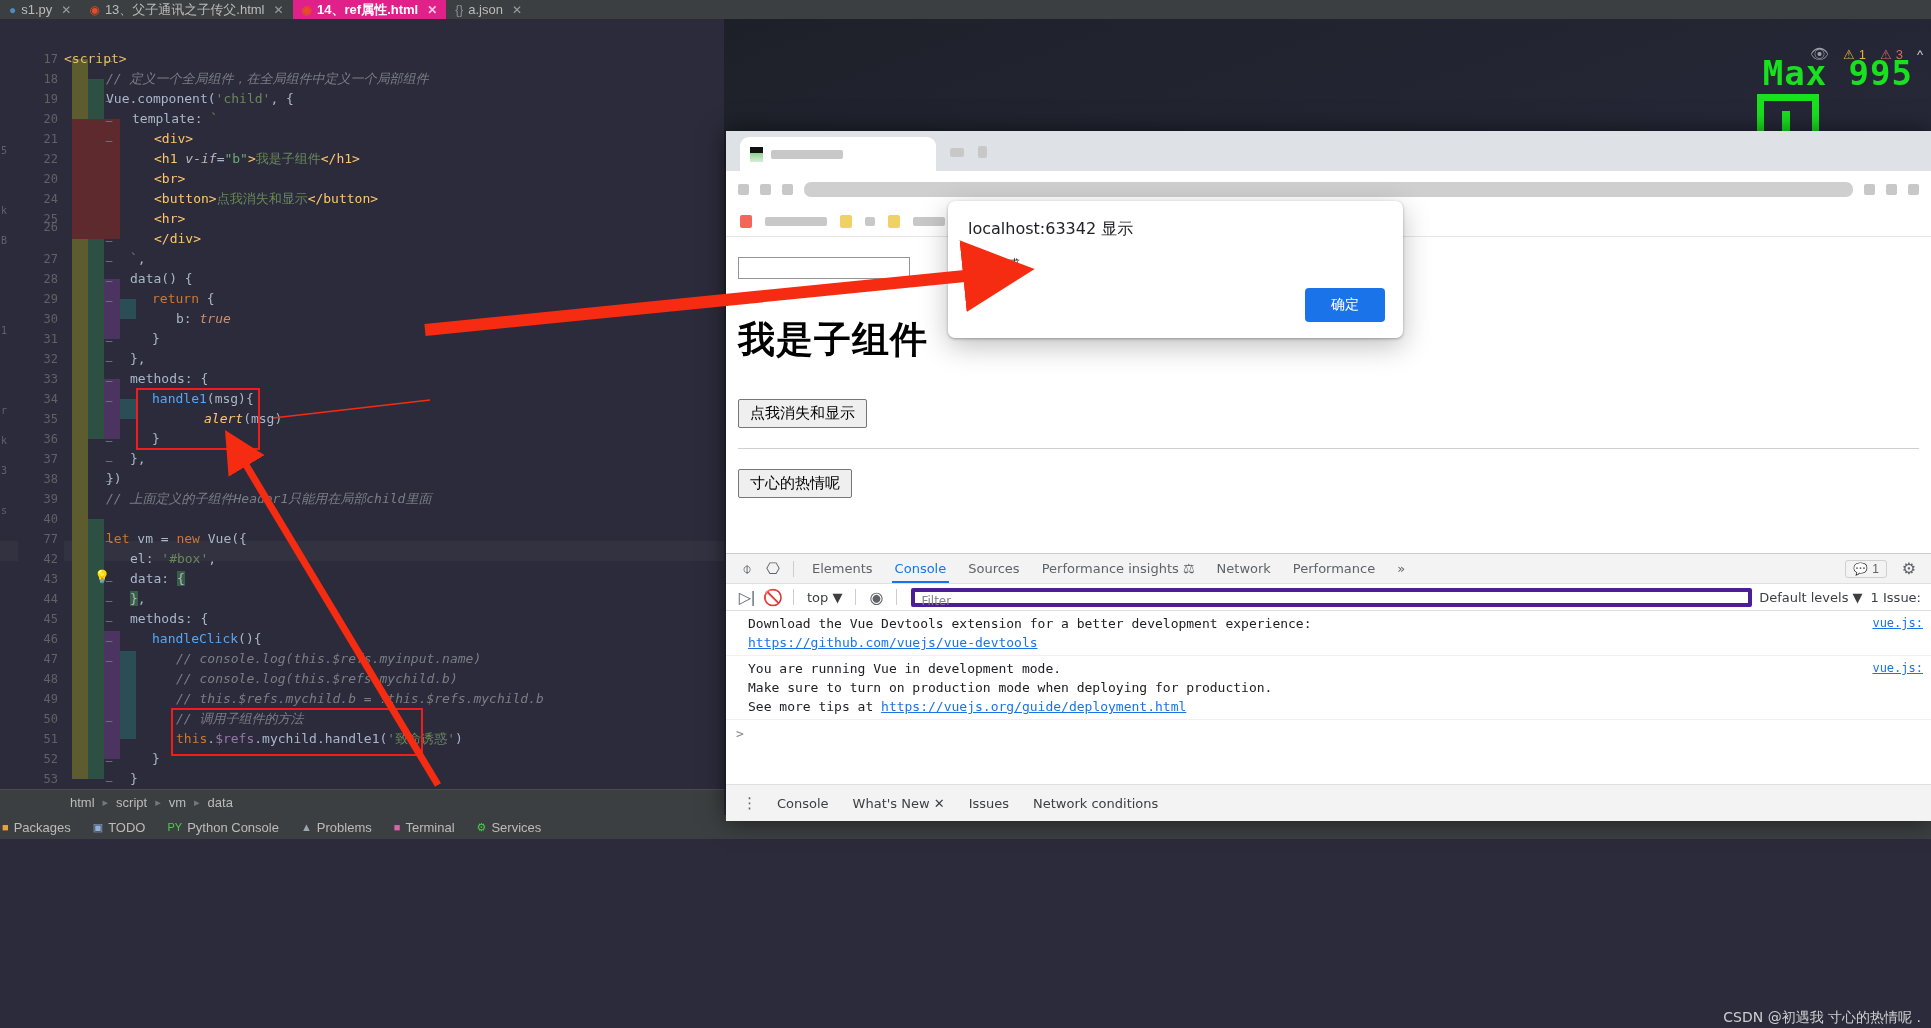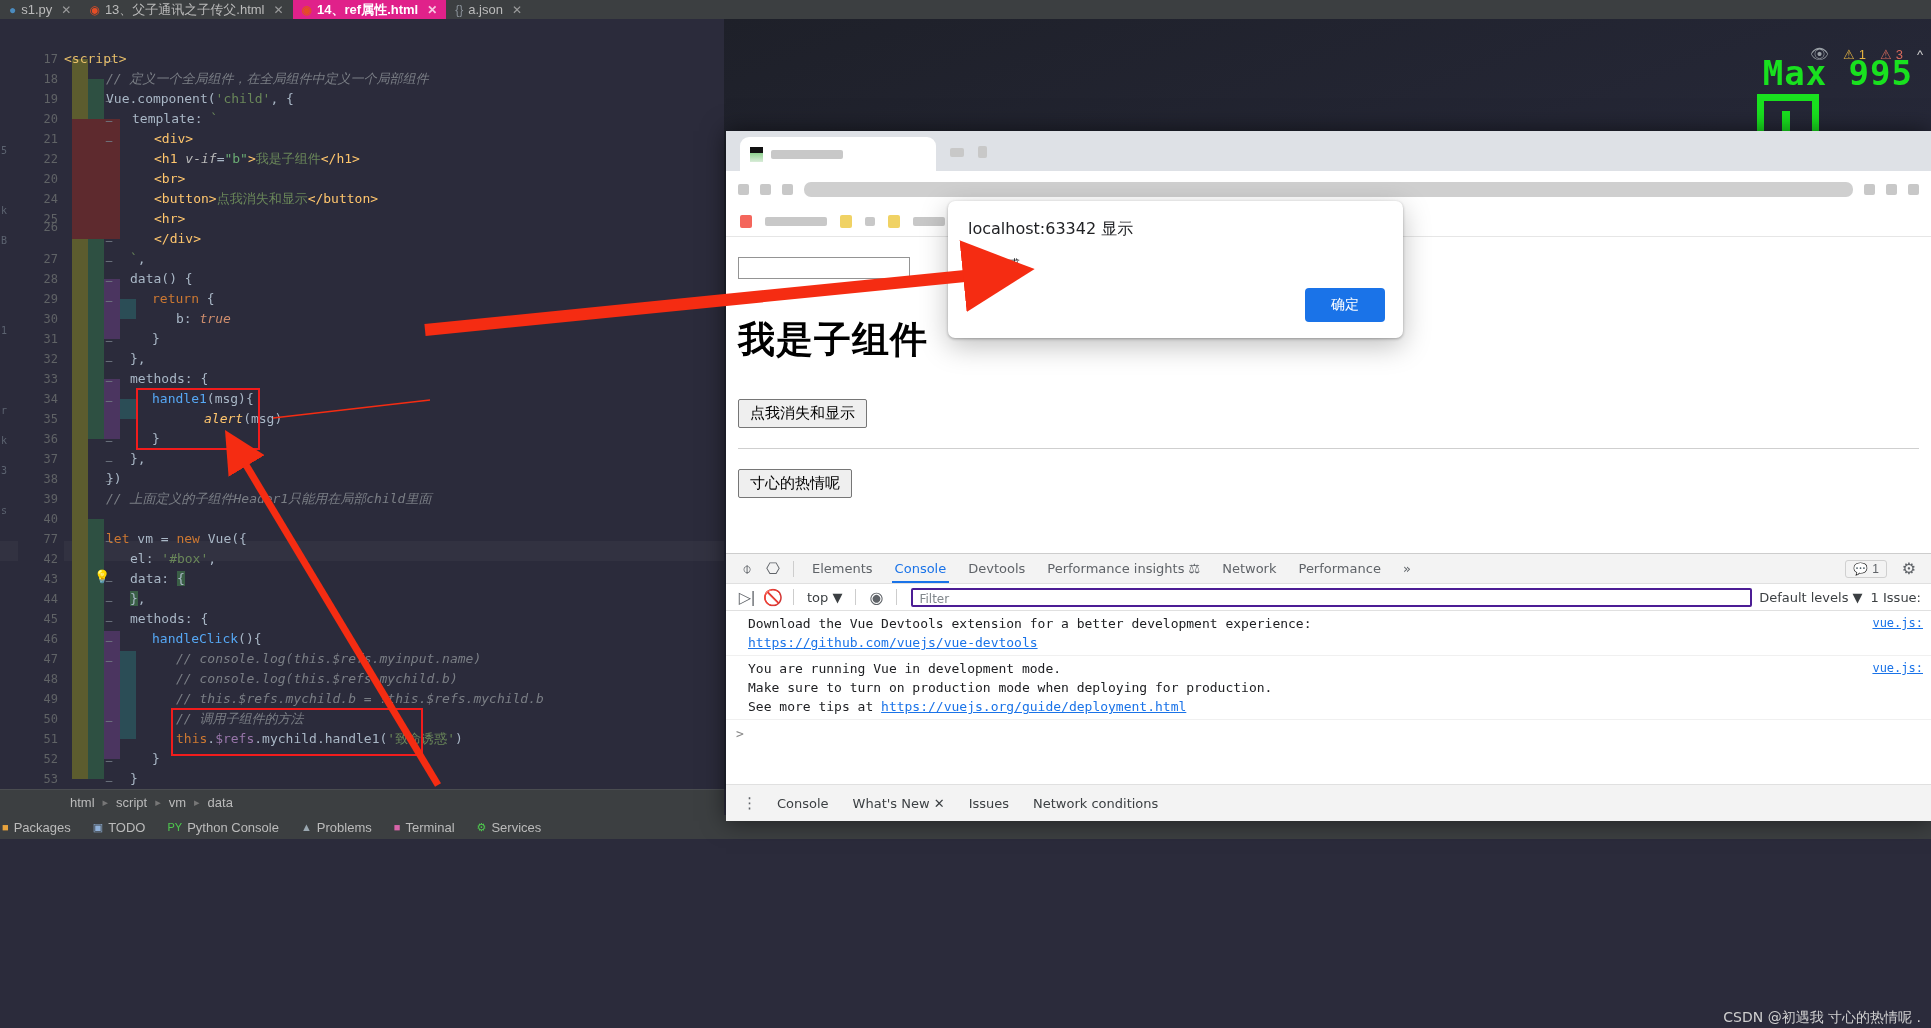--- a/index.html
+++ b/index.html
@@ -159,21 +159,21 @@
   .dttab.sel { color:#1a73e8; }
   .dttab.sel:after { content:""; position:absolute; left:8px; right:8px; bottom:-1px;
                      height:2px; background:#1a73e8; }
   .dtright { margin-left:auto; display:flex; align-items:center; gap:9px; padding-right:9px; }
   .msgbadge { display:flex; align-items:center; gap:4px; border:1px solid #d0d0d0;
               border-radius:3px; padding:1px 7px; font-size:12px; color:#5f6368; }
 
   .dtfilter { height:27px; display:flex; align-items:center; gap:0;
               border-bottom:1px solid #e0e0e0; background:#fff; padding-left:8px; }
   .topsel { font-size:13px; color:#3c4043; padding:0 6px; font-family:"DejaVu Sans", sans-serif; }
-  .filterbox { flex:1; height:19px; border:2px solid #4c1d95; border-radius:2px; margin:0 7px;
+  .filterbox { flex:1; height:19px; border:4px solid #4c1d95; border-radius:2px; margin:0 7px;
                font-size:12px; color:#80868b; padding:1px 6px; line-height:17px;
                font-family:"DejaVu Sans", sans-serif; }
   .deflevels { font-size:13px; color:#3c4043; white-space:nowrap; padding-right:8px;
                font-family:"DejaVu Sans", sans-serif; }
   .issuecnt { font-size:13px; color:#3c4043; white-space:nowrap; padding-right:10px;
               font-family:"DejaVu Sans", sans-serif; }
 
   .conlist { position:absolute; left:0; top:57px; right:0; bottom:38px; overflow:hidden;
              font-family:"DejaVu Sans Mono", monospace; font-size:13px; color:#202124; }
   .conrow { padding:3px 10px 3px 22px; border-bottom:1px solid #f0f0f0; position:relative;
@@ -470,21 +470,21 @@
   </div>
 
   <div id="devtools">
 
     <div class="dtbar">
       <span class="dticon">⌽</span>
       <span class="dticon">⎔</span>
       <span class="dtsep"></span>
       <span class="dttab">Elements</span>
       <span class="dttab sel">Console</span>
-      <span class="dttab">Devtools</span>
+      <span class="dttab">Sources</span>
       <span class="dttab">
         <span>Performance insights</span>
         <span>⚖</span>
       </span>
       <span class="dttab">Network</span>
       <span class="dttab">Performance</span>
       <span class="dttab">»</span>
       <span class="dtright">
         <span class="msgbadge">
           <span>💬</span>

